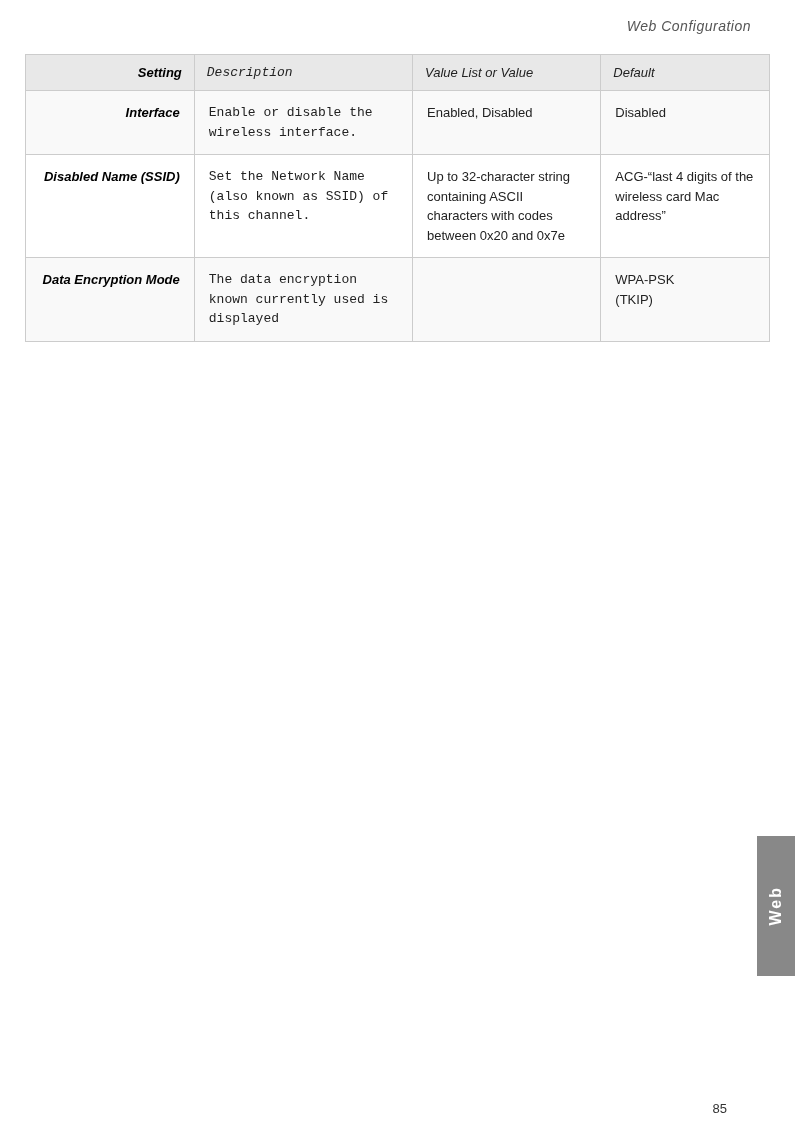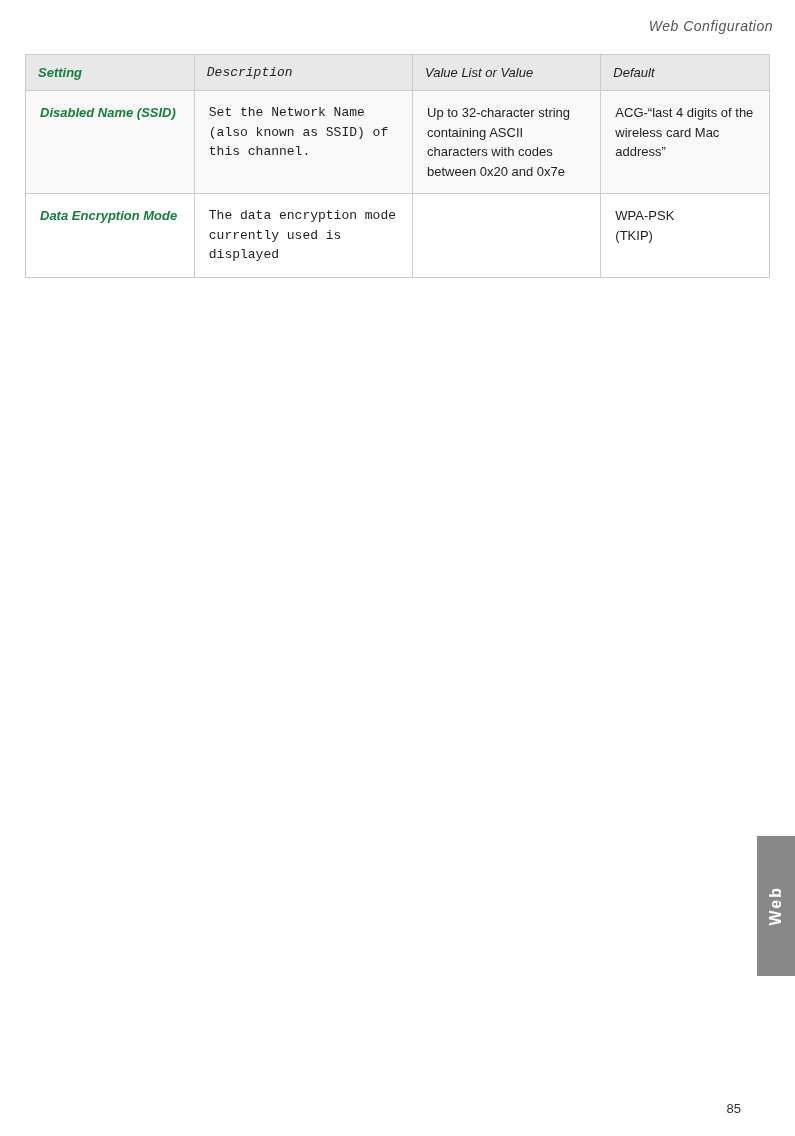--- a/index.html
+++ b/index.html
@@ -9,21 +9,21 @@
       background: #ffffff;
       font-family: Arial, Helvetica, sans-serif;
       font-size: 13px;
       color: #222;
       position: relative;
     }
 
     
     .page-title {
       text-align: right;
-      padding: 18px 22px 10px 0;
+      padding: 18px 44px 10px 0;
       font-style: italic;
       font-size: 14px;
       color: #555;
       letter-spacing: 0.5px;
     }
 
     
     .table-container {
       margin: 10px 25px 0 25px;
     }
@@ -62,21 +62,22 @@
 
     tbody tr:nth-child(even) td {
       background-color: #ffffff;
     }
 
     
     .col-setting {
       font-style: italic;
       font-weight: bold;
       width: 170px;
-      color: #15803d;
+      color: #000000;
+      text-align: right;
     }
 
     .col-description {
       width: 220px;
       font-family: Liberation Mono, monospace;
     }
 
     .col-value {
       width: 190px;
     }
@@ -104,21 +105,21 @@
       font-weight: bold;
       writing-mode: vertical-rl;
       transform: rotate(180deg);
       letter-spacing: 2px;
     }
 
     
     .page-number {
       position: absolute;
       bottom: 20px;
-      right: 54px;
+      right: 68px;
       font-size: 13px;
       color: #333;
     }
   </style>
 </head>
 <body>
 
 <div class="page-title">Web Configuration</div>
 
 <div class="table-container">
@@ -126,29 +127,35 @@
     <thead>
       <tr>
         <th class="col-setting">Setting</th>
         <th class="col-description">Description</th>
         <th class="col-value">Value List or Value</th>
         <th class="col-default">Default</th>
       </tr>
     </thead>
     <tbody id="table-body">
 
+    <tr>
+          <td class="col-setting">Interface</td>
+          <td class="col-description">Enable or disable the wireless interface.</td>
+          <td class="col-value">Enabled, Disabled</td>
+          <td class="col-default">Disabled</td>
+        </tr>
         <tr>
           <td class="col-setting">Disabled Name (SSID)</td>
           <td class="col-description">Set the Network Name (also known as SSID) of this channel.</td>
           <td class="col-value">Up to 32-character string containing ASCII characters with codes between 0x20 and 0x7e</td>
           <td class="col-default">ACG-“last 4 digits of the wireless card Mac address”</td>
         </tr>
         <tr>
           <td class="col-setting">Data Encryption Mode</td>
-          <td class="col-description">The data encryption mode currently used is displayed</td>
+          <td class="col-description">The data encryption known currently used is displayed</td>
           <td class="col-value"></td>
           <td class="col-default">WPA-PSK<br>(TKIP)</td>
         </tr>
       </tbody>
   </table>
 </div>
 
 <div class="side-tab">
   <span class="side-tab-text">Web</span>
 </div>

